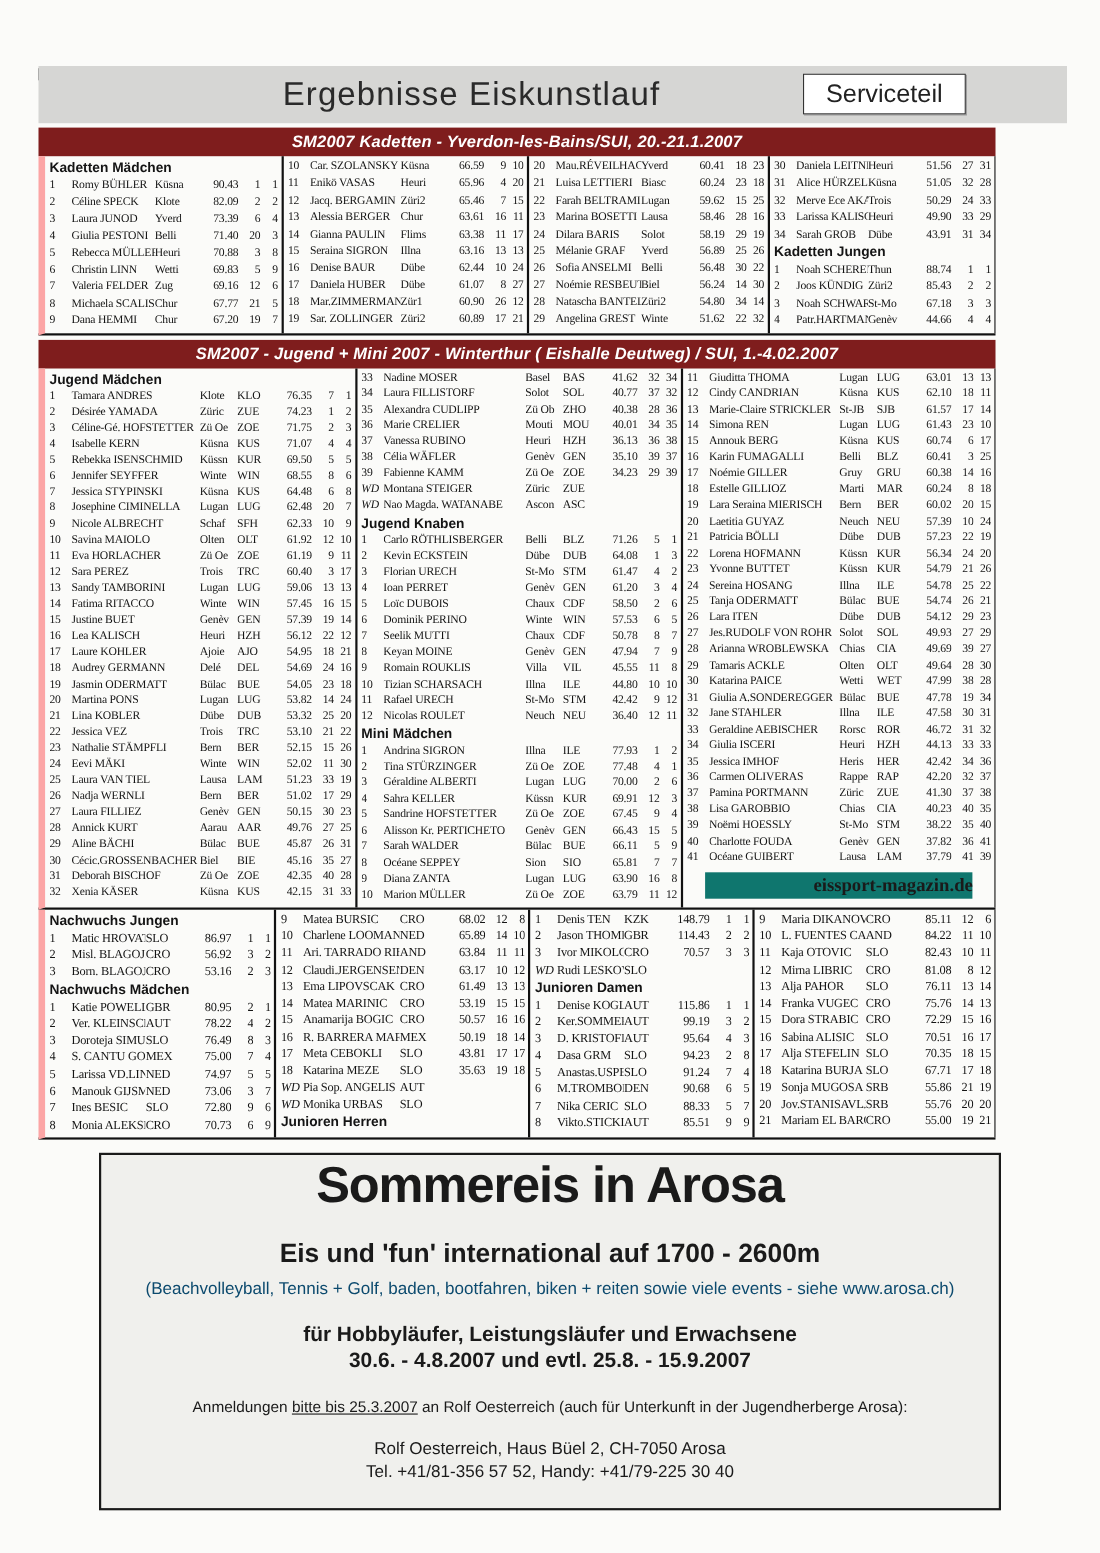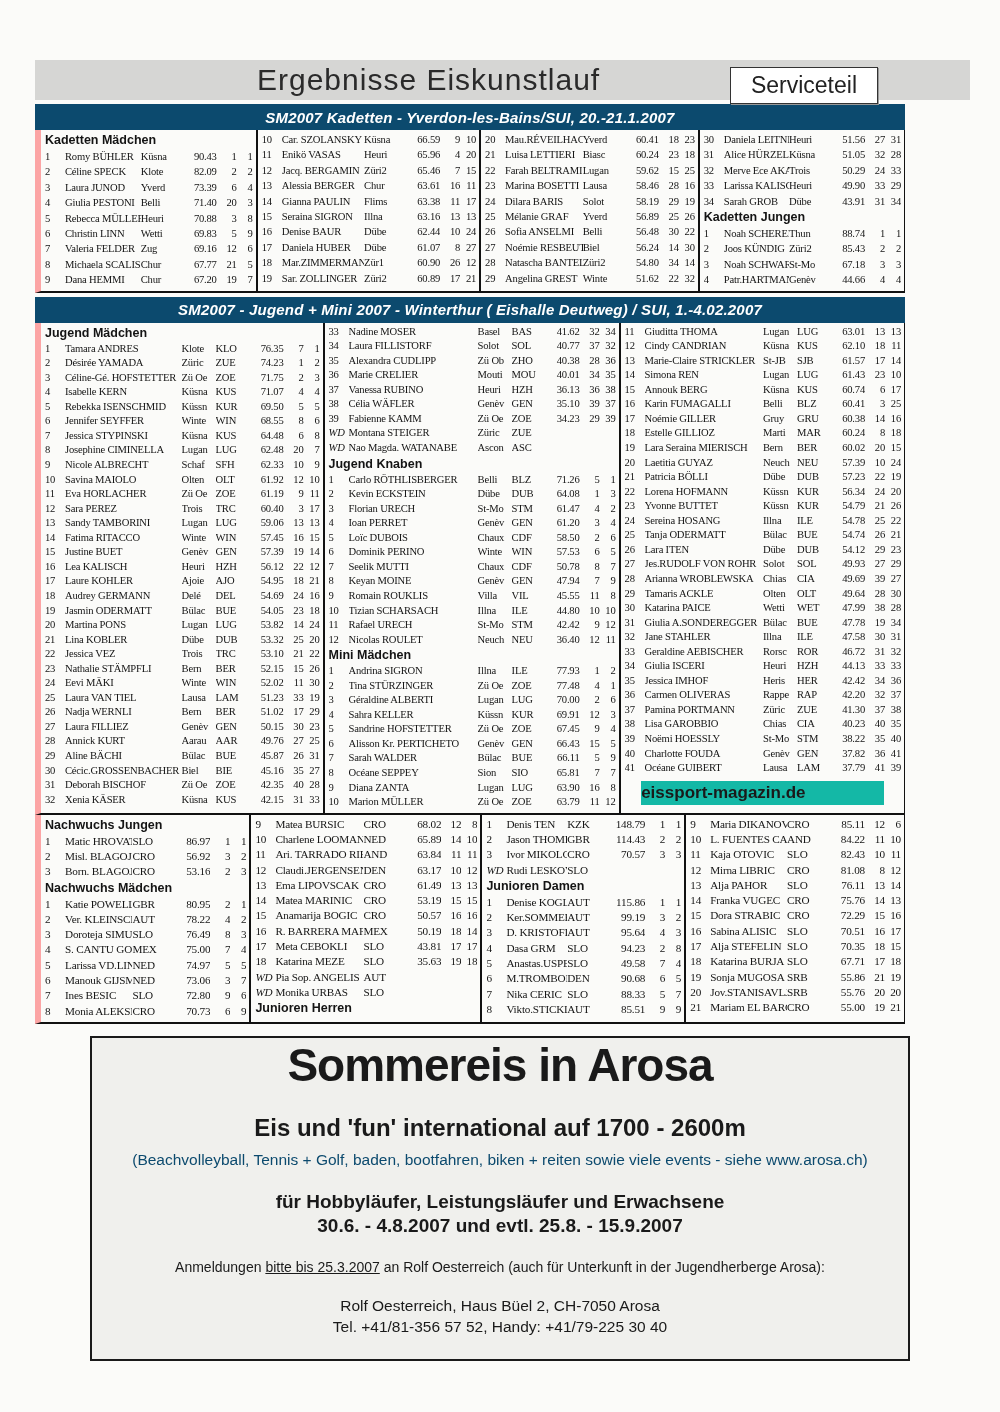--- a/index.html
+++ b/index.html
@@ -5,27 +5,27 @@
   * { margin:0; padding:0; box-sizing:border-box; }
   html,body { width:1000px; }
   body {
     width:1000px; height:1412px; background:#fbfbf9; position:relative;
     font-family:"Liberation Serif", serif; color:#141414; overflow:hidden;
   }
   .corner-mark { position:absolute; left:35px; top:62px; width:22px; height:11px; background:#111; }
   .page { padding:60px 0 0 35px; width:965px; }
 
   
-  .hdr { width:935px; height:40px; background:#d6d6d4; display:flex; align-items:center; position:relative;text-align:center; }
+  .hdr { width:935px; height:52px; background:#d6d6d4; display:flex; align-items:center; position:relative;text-align:center; }
   .hdr-title { font-family:"Liberation Sans", sans-serif; font-size:30px; color:#2a2a2a; letter-spacing:1px; margin-left:222px; }
   .service-box { position:absolute; right:92px; top:7px; background:#fff; border:1px solid #333; padding:4px 20px;
     font-family:"Liberation Sans", sans-serif; font-size:23px; color:#222; box-shadow:1px 1px 0 #999; }
 
   
-  .banner { width:870px; height:26px; background:#0c4a6e; color:#fff; margin-top:4px;
+  .banner { width:870px; height:26px; background:#7f1d1d; color:#fff; margin-top:4px;
     font-family:"Liberation Sans", sans-serif; font-weight:bold; font-style:italic; font-size:15px;
     display:flex; align-items:center; justify-content:center; letter-spacing:.2px; }
 
   
   .cols { width:870px; display:flex; border-bottom:2px solid #111; border-left:6px solid #fca5a5; }
   .col { padding:2px 3px 3px 4px; border-right:2px solid #111; overflow:hidden; }
   .col:last-child { border-right:1px solid #111; }
   .sec-heading { font-family:"Liberation Sans", sans-serif; font-weight:bold; font-size:12.5px; line-height:17px; white-space:nowrap; }
 
   .row { display:flex; white-space:nowrap; }
@@ -42,22 +42,22 @@
   .t6 .c5 { width:16px; text-align:right; }
   .s3 .t6 .c2 { width:34px; }
   .s3 .t6 .c3 { width:44px; }
   .t7 .c2 { width:34px; }
   .t7 .c3 { width:30px; }
   .t7 .c4 { width:38px; text-align:right; }
   .t7 .c5 { width:20px; text-align:right; }
   .t7 .c6 { width:16px; text-align:right; }
   .row.wd .c0 { font-style:italic; }
 
-  .site-box { margin:5px auto 1px auto; width:88%; background:#14b8a6; text-align:left;
-    font-family:Liberation Sans, sans-serif; font-weight:bold; font-size:17px; padding:2px 0; color:#1a1a1a; }
+  .site-box { margin:5px auto 1px auto; width:88%; background:#0f766e; text-align:right;
+    font-family:Liberation Serif, serif; font-weight:bold; font-size:17px; padding:2px 0; color:#1a1a1a; }
 
   
   .s1 .w1{flex:218 1 0}.s1 .w2{flex:225 1 0}.s1 .w3{flex:220 1 0}.s1 .w4{flex:207 1 0}
   .s2 .w1{flex:285 1 0}.s2 .w2{flex:298 1 0}.s2 .w3{flex:287 1 0}
   .s3 .w1{flex:215 1 0}.s3 .w2{flex:237 1 0}.s3 .w3{flex:208 1 0}.s3 .w4{flex:225 1 0}
 
   
   .ad { margin:12px 0 0 55px; width:820px; height:325px; background:#f0f0ed; border:2px solid #1a1a1a;
     text-align:center; font-family:"Liberation Sans", sans-serif; color:#1a1a1a; }
   .ad-title { font-size:46px; font-weight:bold; letter-spacing:-1px; }
@@ -1543,21 +1543,21 @@
             <span class="c c1">Dasa GRM</span>
             <span class="c c2">SLO</span>
             <span class="c c3">94.23</span>
             <span class="c c4">2</span>
             <span class="c c5">8</span>
           </div>
           <div class="row">
             <span class="c c0">5</span>
             <span class="c c1">Anastas.USPENSKA</span>
             <span class="c c2">SLO</span>
-            <span class="c c3">49.58</span>
+            <span class="c c3">91.24</span>
             <span class="c c4">7</span>
             <span class="c c5">4</span>
           </div>
           <div class="row">
             <span class="c c0">6</span>
             <span class="c c1">M.TROMBORG NIELS.</span>
             <span class="c c2">DEN</span>
             <span class="c c3">90.68</span>
             <span class="c c4">6</span>
             <span class="c c5">5</span>

